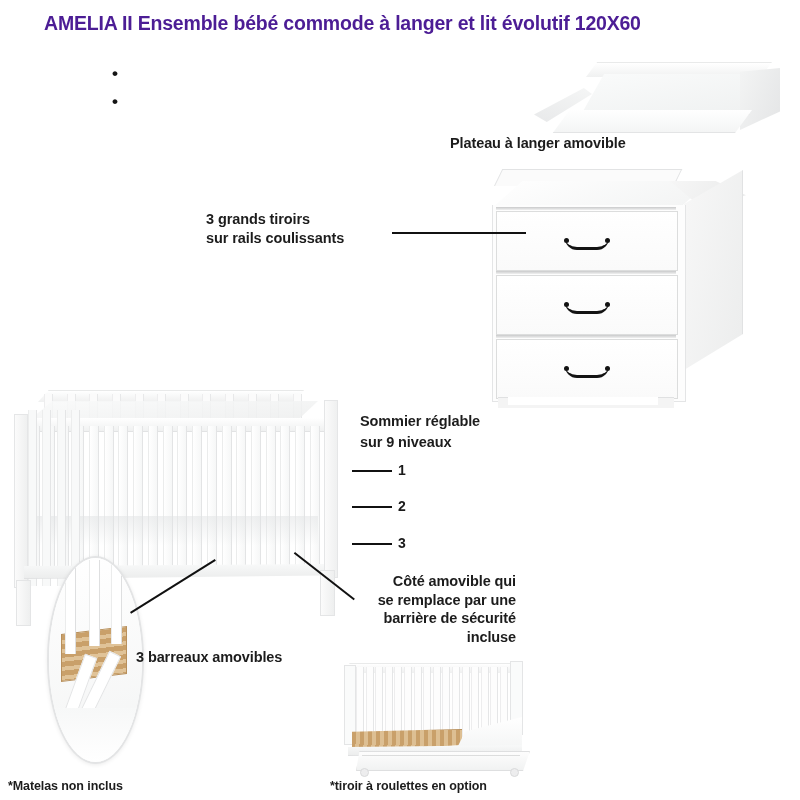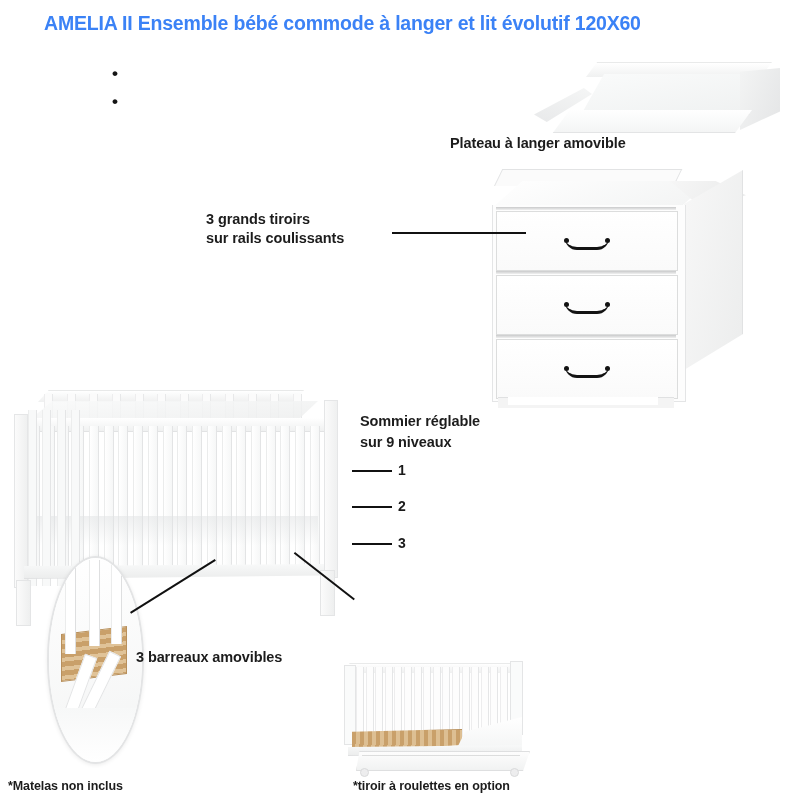--- a/index.html
+++ b/index.html
@@ -10,42 +10,42 @@
     color:#1b1b1b;
     overflow:hidden;
     position:relative;
   }
   #canvas{position:relative;width:800px;height:800px;background:#ffffff;}
 
   
   .title{
     position:absolute;left:44px;top:12px;
     font-size:19.5px;font-weight:bold;letter-spacing:-0.2px;
-    color:#3b82f6;white-space:nowrap;
+    color:#4c1d95;white-space:nowrap;
   }
   .bullets{position:absolute;left:112px;top:60px;}
   .bullet-row{
     display:flex;align-items:baseline;
     font-size:17.5px;font-weight:bold;color:#151515;
     line-height:28px;letter-spacing:-0.2px;
   }
   .bullet-dot{width:14px;font-size:17px;line-height:28px;}
 
   .callout{
     position:absolute;font-size:14.5px;font-weight:bold;
     color:#1c1c1c;line-height:19px;letter-spacing:-0.1px;
     white-space:pre-line;
   }
   .c-plateau{left:450px;top:134px;}
   .c-tiroirs{left:206px;top:210px;width:186px;}
   .c-sommier{left:360px;top:411px;line-height:21px;}
   .c-cote{left:370px;top:572px;width:146px;text-align:right;line-height:18.5px;}
   .c-barreaux{left:136px;top:648px;}
   .c-matelas{left:8px;top:777px;font-size:12.5px;}
-  .c-tiroir-opt{left:330px;top:777px;font-size:12.5px;margin-left:23px;}
+  .c-tiroir-opt{left:330px;top:777px;font-size:12.5px;}
 
   .lvl-num{
     position:absolute;font-size:14px;font-weight:bold;color:#1a1a1a;
   }
 
   
   .lline{position:absolute;background:#111;height:2px;}
   .dline{position:absolute;height:0;border-top:2px solid #111;transform-origin:0 0;}
 
   
@@ -336,20 +336,24 @@
 
   <div class="lline" style="left:352px;top:470px;width:40px;"></div>
   <div class="lvl-num" style="left:398px;top:462px;">1</div>
 
   <div class="lline" style="left:352px;top:506px;width:40px;"></div>
   <div class="lvl-num" style="left:398px;top:498px;">2</div>
 
   <div class="lline" style="left:352px;top:543px;width:40px;"></div>
   <div class="lvl-num" style="left:398px;top:535px;">3</div>
 
+  <div class="callout c-cote">Côté amovible qui
+se remplace par une
+barrière de sécurité
+incluse</div>
   <div class="dline" style="left:295px;top:552px;width:76px;transform:rotate(38deg);"></div>
 
   <div id="oval">
     <div class="ov-bg"></div>
     <div class="ov-slatbed"></div>
     <div class="ov-vbar ov-v1"></div>
     <div class="ov-vbar ov-v2"></div>
     <div class="ov-vbar ov-v3"></div>
     <div class="ov-loose1"></div>
     <div class="ov-loose2"></div>

